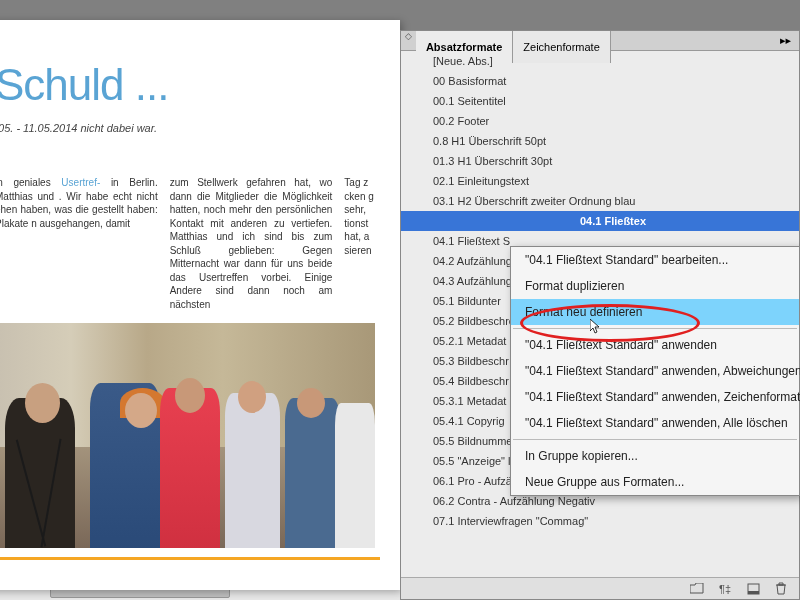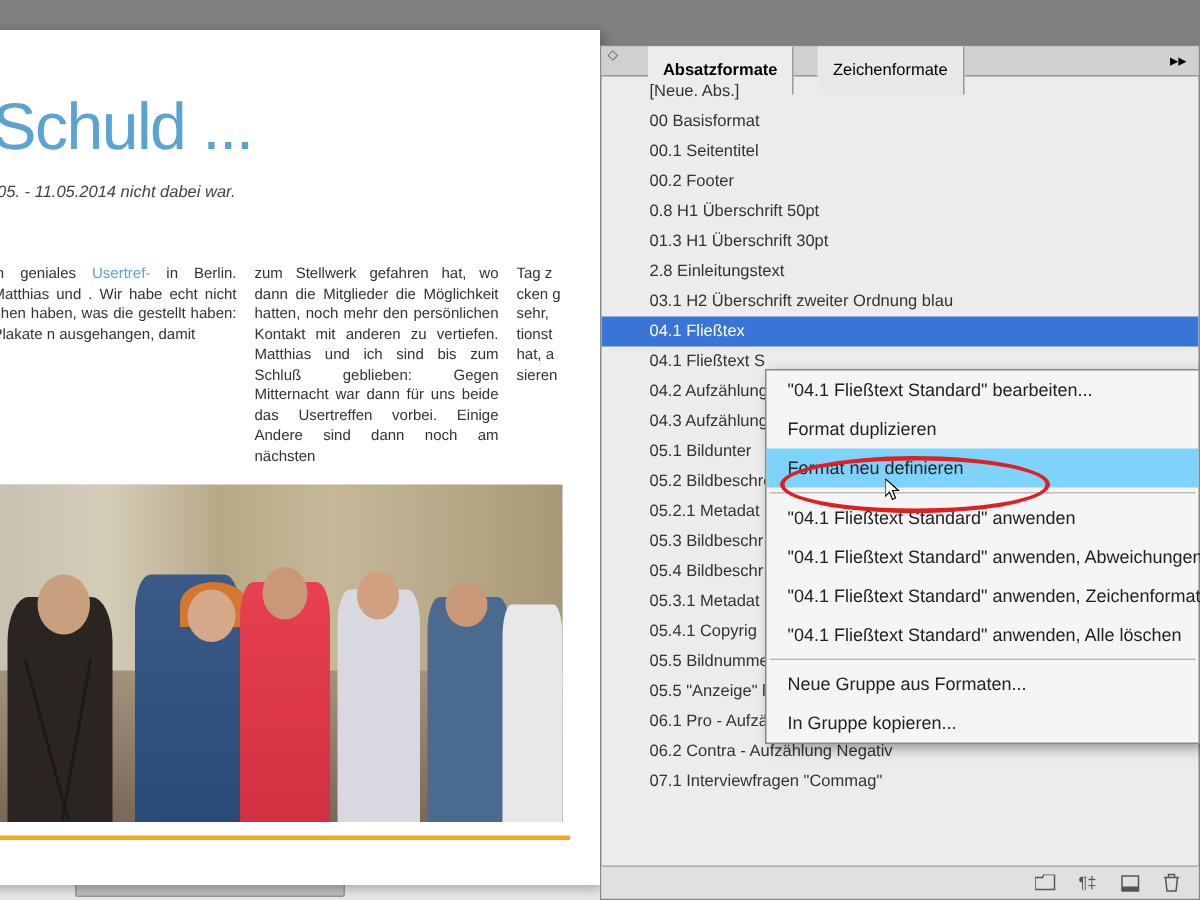--- a/index.html
+++ b/index.html
@@ -28,21 +28,21 @@
 .p4-head { position: absolute; left: 13px; top: -12px; width: 28px; height: 32px; background: #d0a080; border-radius: 50%; }
 .p5 { left: 290px; width: 55px; height: 150px; background: #4a6a90; border-radius: 15% 15% 0 0; }
 .p5-head { position: absolute; left: 12px; top: -10px; width: 28px; height: 30px; background: #c89878; border-radius: 50%; }
 .p6 { left: 340px; width: 40px; height: 145px; background: #e8e8e8; border-radius: 15% 15% 0 0; }
 .tripod { position: absolute; left: 35px; bottom: 0; width: 2px; height: 110px; background: #1a1a1a; transform: rotate(-15deg); }
 .tripod2 { position: absolute; left: 55px; bottom: 0; width: 2px; height: 110px; background: #1a1a1a; transform: rotate(10deg); }
 .yellow-line { position: absolute; left: -20px; bottom: 30px; width: 420px; height: 3px; background: #f5a623; }
 
 .panel { position: absolute; right: 0; top: 30px; width: 400px; height: 570px; background: #ececec; border: 1px solid #888; font-size: 11px; }
 .panel-tabs { display: flex; background: #d0d0d0; border-bottom: 1px solid #999; height: 20px; }
-.panel-tab { padding: 16px 10px; border-right: 1px solid #999; background: #e8e8e8; cursor: pointer; display: flex; align-items: center; margin-left: 16px; }
+.panel-tab { padding: 16px 10px; border-right: 1px solid #999; background: #e8e8e8; cursor: pointer; display: flex; align-items: center; }
 .panel-tab.active { background: #ececec; font-weight: bold; }
 .tab-sort { font-size: 9px; color: #555; padding: 0 4px; }
 .expand-btn { margin-left: auto; padding: 3px 8px; cursor: pointer; }
 .current-style { padding: 2px 6px; font-size: 11px; border-bottom: 1px solid #ccc; }
 
 .style-list { overflow-y: auto; height: 520px; }
 .style-item { padding: 2px 6px 2px 32px; cursor: pointer; white-space: nowrap; color: #333; line-height: 16px; }
 .style-item.selected { background: #3875d7; color: #fff; }
 
 .context-menu { position: absolute; left: 510px; top: 246px; width: 290px; background: #f5f5f5; border: 1px solid #888; box-shadow: 3px 3px 8px rgba(0,0,0,0.35); font-size: 12px; z-index: 10; }
@@ -109,23 +109,23 @@
     <div class="panel-tab">Zeichenformate</div>
     <div class="expand-btn">▸▸</div>
   </div>
   <div class="style-list" id="style-list">
       <div class="style-item">[Neue. Abs.]</div>
       <div class="style-item">00 Basisformat</div>
       <div class="style-item">00.1 Seitentitel</div>
       <div class="style-item">00.2 Footer</div>
       <div class="style-item">0.8 H1 Überschrift 50pt</div>
       <div class="style-item">01.3 H1 Überschrift 30pt</div>
-      <div class="style-item">2.8 Einleitungstext</div>
+      <div class="style-item">02.1 Einleitungstext</div>
       <div class="style-item">03.1 H2 Überschrift zweiter Ordnung blau</div>
-      <div class="style-item selected" style="font-weight: normal;">04.1  Fließtex</div>
+      <div class="style-item selected" style="font-weight: bold; text-align: center;">04.1  Fließtex</div>
       <div class="style-item">04.1 Fließtext S</div>
       <div class="style-item">04.2 Aufzählung</div>
       <div class="style-item">04.3 Aufzählung</div>
       <div class="style-item">05.1 Bildunter</div>
       <div class="style-item">05.2 Bildbeschre</div>
       <div class="style-item">05.2.1 Metadat</div>
       <div class="style-item">05.3 Bildbeschr</div>
       <div class="style-item">05.4 Bildbeschr</div>
       <div class="style-item">05.3.1 Metadat</div>
       <div class="style-item">05.4.1 Copyrig</div>
@@ -159,22 +159,22 @@
 <div class="context-menu" id="context-menu">
     <div class="menu-item">"04.1 Fließtext Standard" bearbeiten...</div>
     <div class="menu-item">Format duplizieren</div>
     <div class="menu-item highlighted">Format neu definieren</div>
     <div class="menu-sep"></div>
     <div class="menu-item">"04.1 Fließtext Standard" anwenden</div>
     <div class="menu-item">"04.1 Fließtext Standard" anwenden, Abweichungen</div>
     <div class="menu-item">"04.1 Fließtext Standard" anwenden, Zeichenformate</div>
     <div class="menu-item">"04.1 Fließtext Standard" anwenden, Alle löschen</div>
     <div class="menu-sep"></div>
+    <div class="menu-item">In Gruppe kopieren...</div>
     <div class="menu-item">Neue Gruppe aus Formaten...</div>
-    <div class="menu-item">In Gruppe kopieren...</div>
   </div>
 
 <div class="red-circle"></div>
 <div class="cursor">
   <svg width="16" height="16" viewBox="0 0 16 16">
       <path d="M0 0 L0 12 L3 9 L5 14 L7 13 L5 8 L9 8 Z" fill="#fff" stroke="#000" stroke-width="0.8"></path>
     </svg>
 </div>
 
 </body></html>

